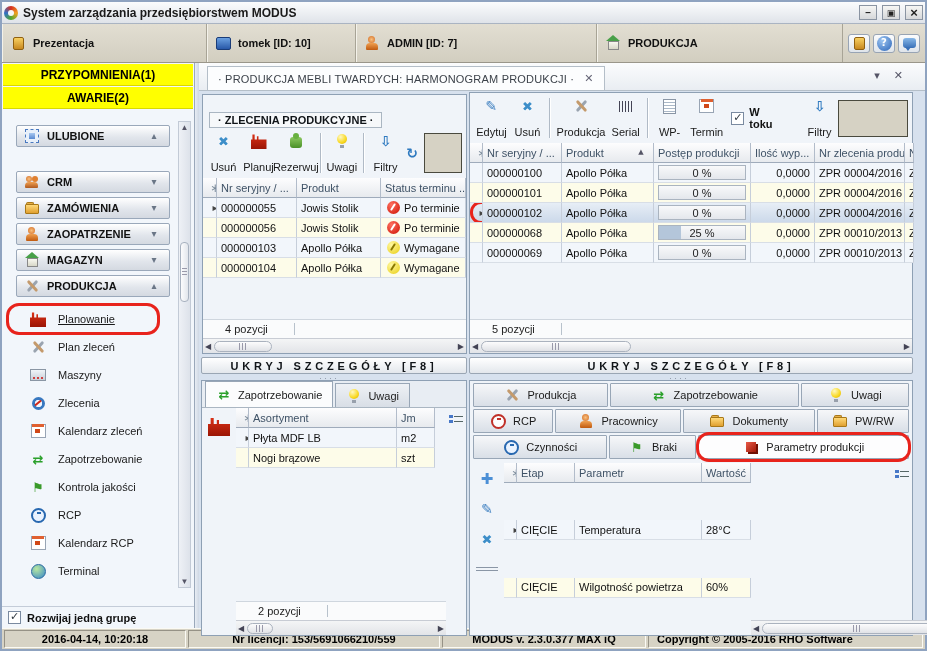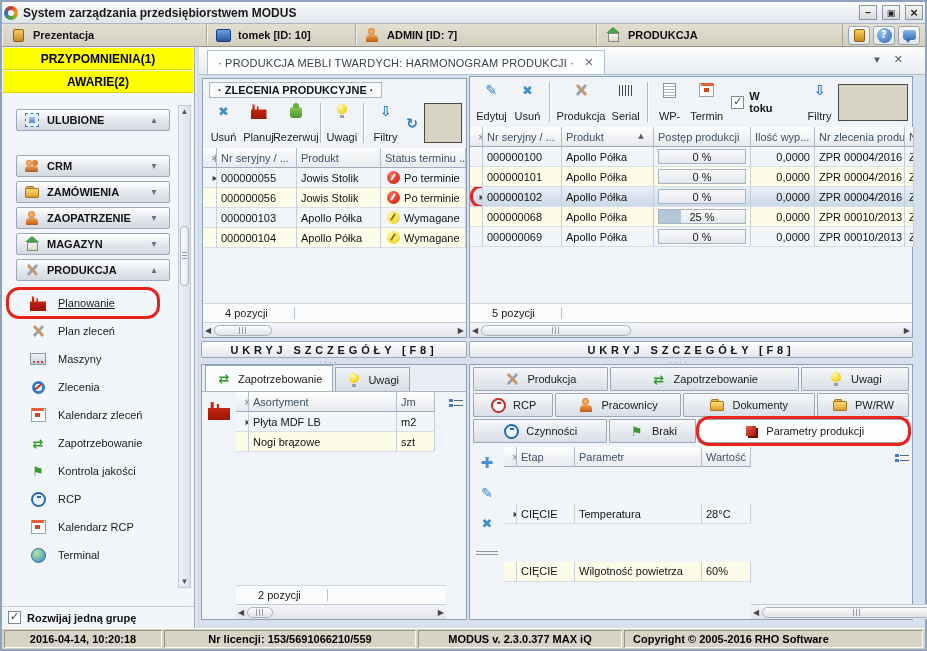--- a/index.html
+++ b/index.html
@@ -11,21 +11,21 @@
   .titlebar{height:22px;background:linear-gradient(#fbfcfd,#dfe3e9);border-bottom:1px solid #aab4c2;display:flex;align-items:center;padding:0 2px;gap:5px;flex:none}
   .appicon{width:14px;height:14px;border-radius:50%;background:conic-gradient(#d83020,#f0a020,#50a830,#3070c8,#d83020);position:relative;flex:none}
   .appicon::before{content:"";position:absolute;inset:4px;border-radius:50%;background:#f4f6f8}
   .wtitle{font-weight:700;font-size:12px;color:#1a1a1a;flex:1}
   .wbtn{width:18px;height:15px;border:1px solid #8a94a2;background:linear-gradient(#f6f6f4,#d6d8da);display:flex;align-items:center;justify-content:center;font-size:10px;color:#222;font-weight:700}
   .wbtn.mini::before{content:"–"}
   .wbtn.maxi::before{content:"▣";font-size:9px}
   .wbtn.close::before{content:"×";font-size:13px}
 
   
-  .topbar{height:23px;background:linear-gradient(#e2ded2,#d2cec0);border-bottom:1px solid #9a968a;display:flex;align-items:stretch;flex:none}
+  .topbar{height:39px;background:linear-gradient(#e2ded2,#d2cec0);border-bottom:1px solid #9a968a;display:flex;align-items:stretch;flex:none}
   .tcell{display:flex;align-items:center;gap:7px;padding:0 8px;font-weight:700;font-size:11px;border-right:1px solid #a8a496;box-shadow:1px 0 0 #f4f2ea inset}
   .tcell .lbl{white-space:nowrap}
   .t1{width:205px}.t2{width:149px}.t3{width:241px}.t4{flex:1}
   .tools-right{display:flex;align-items:center;gap:3px;padding:0 5px}
   .sqbtn{width:22px;height:19px;border:1px solid #98a4b4;border-radius:3px;background:linear-gradient(#fbfcfd,#dfe4ea);display:flex;align-items:center;justify-content:center}
 
   
   .ic{width:16px;height:16px;display:inline-flex;align-items:center;justify-content:center;position:relative;flex:none;font-family:"DejaVu Sans",sans-serif;line-height:1}
   .ic-x::before{content:"✖";color:#3d8ec9;font-weight:700;font-size:13px;text-shadow:0 1px 0 #fff}
   .ic-plus::before{content:"✚";color:#4b8fd6;font-weight:700;font-size:15px}
@@ -129,21 +129,21 @@
   .d-mid{left:120px;top:282px}
   .d-right{left:470px;top:282px}
 
   
   .tbar{display:flex;align-items:center;padding:3px 4px;gap:2px;flex:none}
   .tbtn{display:flex;flex-direction:column;align-items:center;justify-content:space-between;gap:12px;padding:2px 3px;min-width:33px;font-size:11px;color:#1a1a1a}
   .vsep{width:1px;align-self:stretch;background:#b0bac6;box-shadow:1px 0 0 #fff;margin:2px 3px}
   .beigebox{background:#d6d2c4;border:1px solid #4a4a3e;flex:none}
   .bb-mid{width:38px;height:40px;margin-left:2px}
   .bb-right{width:70px;height:37px;margin-left:4px}
-  .grouptitle{margin:3px 0 0 6px;align-self:flex-start;padding:1px 8px;background:#f6f8fa;border:1px solid #aab6c2;font-weight:700;font-size:11px;color:#101418;flex:none}
+  .grouptitle{margin:17px 0 0 6px;align-self:flex-start;padding:1px 8px;background:#f6f8fa;border:1px solid #aab6c2;font-weight:700;font-size:11px;color:#101418;flex:none}
   .wtoku{display:flex;align-items:center;gap:5px;font-weight:700;margin:0 4px}
 
   
   .grid{display:grid;flex:none}
   .gc{border-right:1px solid #c6cedA;border-bottom:1px solid #d8dee6;padding:1px 4px;display:flex;align-items:center;white-space:nowrap;overflow:hidden;font-size:11px;height:20px;background:#fff}
   .gh{background:linear-gradient(#fdfdfe,#e7eaee);border-right:1px solid #b2bcca;border-bottom:1px solid #9fabbb;color:#3f5266;height:20px}
   .ra{background:#f2f6fb}.rb{background:#fdfce9}
   .rsel{background:linear-gradient(#e7eef6,#ccd9ea)}
   .num{justify-content:flex-end}
   .gsort{margin-left:auto}
@@ -172,21 +172,21 @@
   .dtbtn.on{background:#fdfdfe}
   .detailbody{display:flex;flex:1;min-height:0;padding-top:4px}
   .handle{width:22px;height:4px;border-top:1px solid #8a96a6;border-bottom:1px solid #8a96a6;margin-top:6px}
 
   
   .ann{position:absolute;border:3px solid #e8231c;border-radius:13px;pointer-events:none;z-index:5}
 
   
   .statusbar{height:21px;background:#d7d3c5;border-top:1px solid #fbfaf4;display:flex;align-items:stretch;gap:2px;padding:1px 2px;flex:none}
   .sbc{border:1px solid;border-color:#969286 #fbfaf4 #fbfaf4 #969286;display:flex;align-items:center;font-weight:700;font-size:11px;color:#000;padding:0 8px}
-  .sb1{width:158px;justify-content:center}
+  .sb1{width:182px;justify-content:center}
   .sb2{width:252px;justify-content:center}
   .sb3{width:204px;justify-content:center}
   .sb4{flex:1}
 </style>
 </head>
 <body>
 
 <div class="window">
 
   <div class="titlebar">

